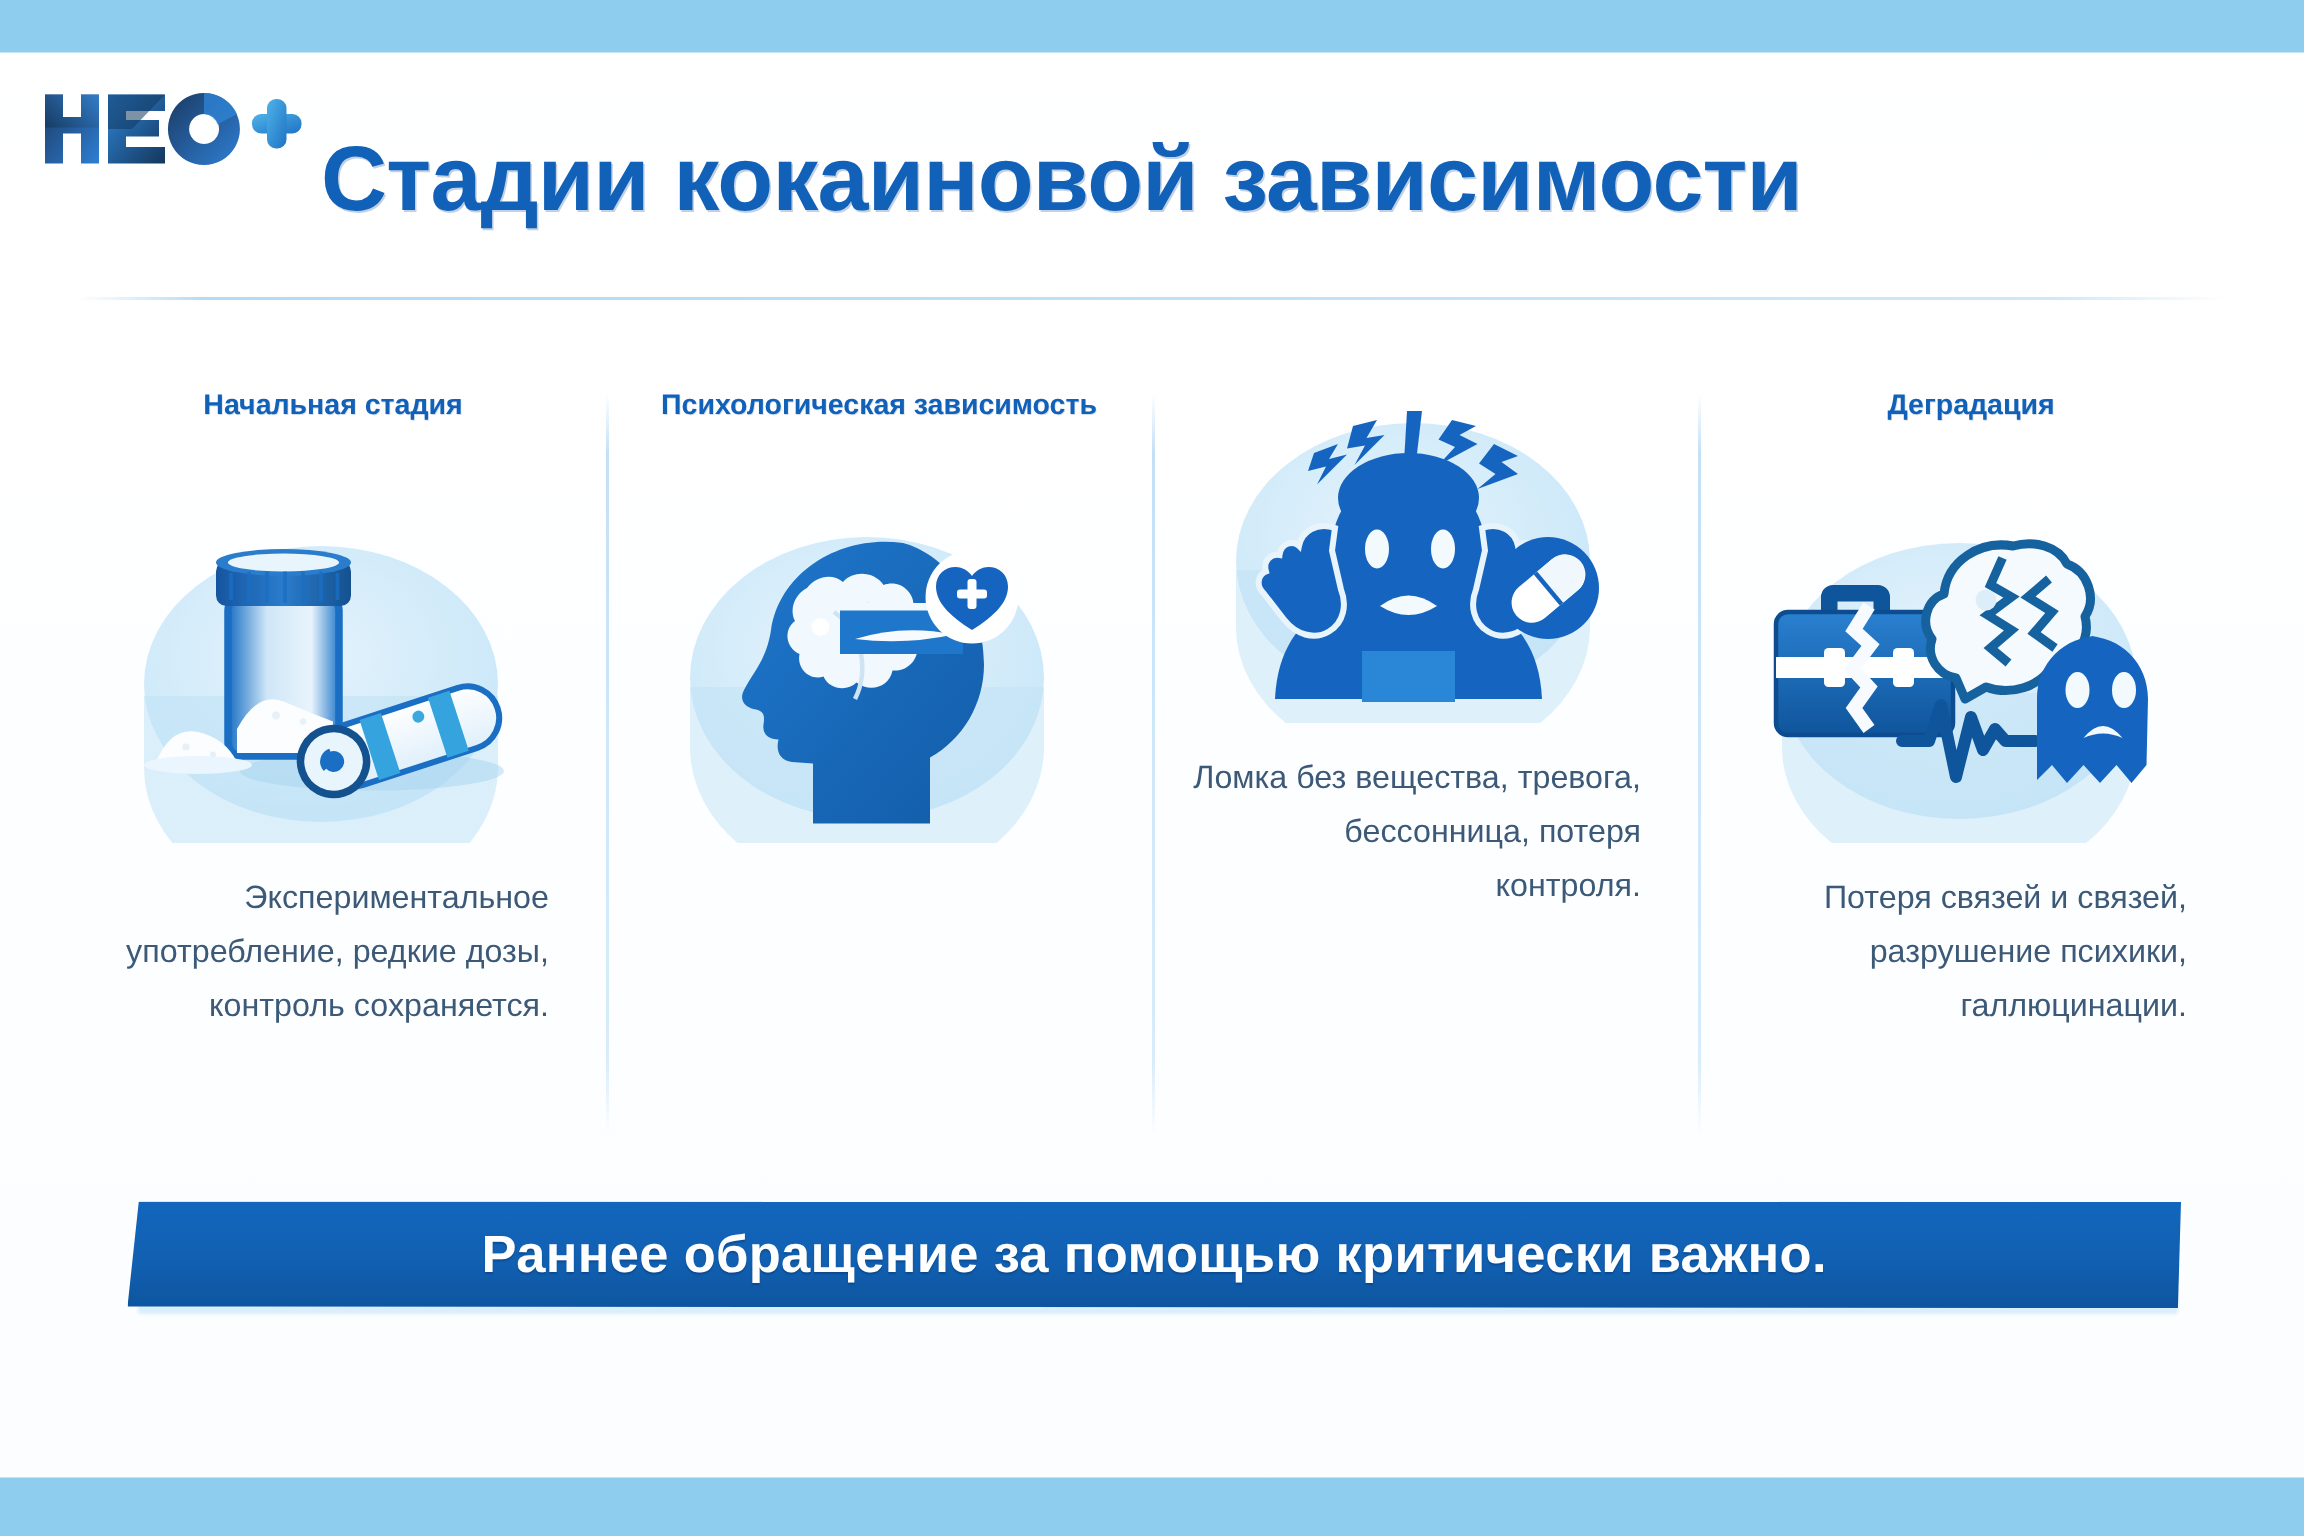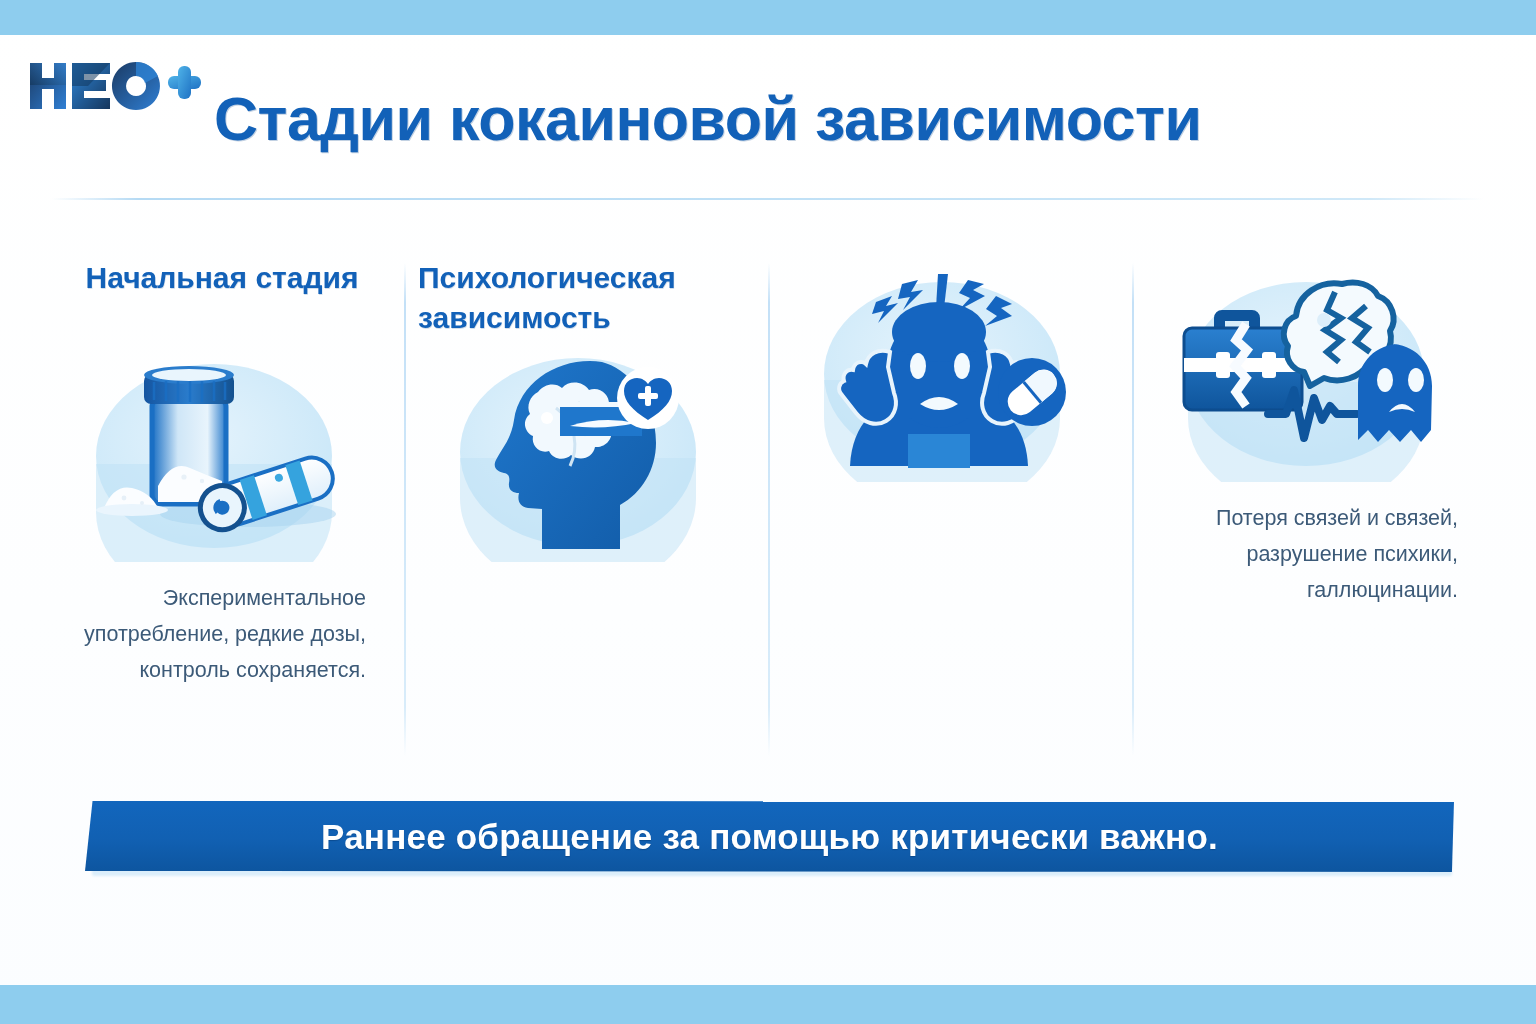--- a/index.html
+++ b/index.html
@@ -91,23 +91,24 @@
     content: "";
     position: absolute;
     left: 0;
     top: 5px;
     bottom: 12px;
     width: 2px;
     background: linear-gradient(180deg, rgba(200,226,246,0) 0%, #c3e0f7 8%, #cfe7f9 50%, #d8ecfa 90%, rgba(216,236,250,0) 100%);
   }
 
   .col-head {
-    font-size: 30px;
+    font-size: 19px;
     font-weight: bold;
     color: #1261b8;
+    text-align: center;
     line-height: 1.32;
     min-height: 80px;
     text-shadow: 0.5px 0.5px 0 rgba(12,70,140,0.18);
   }
 
   .col-icon {
     width: 268px;
     height: 216px;
     margin-top: 8px;
     position: relative;
@@ -345,23 +346,25 @@
           <path d="M172 86 c12 -4 22 2 24 12 c4 -4 12 -2 13 6 c6 -1 11 4 9 11 c5 2 7 9 2 14 l-14 18 c-8 10 -20 14 -30 8 c-10 -6 -12 -18 -8 -28 l6 -26 Z" fill="#1565c0" stroke="#e8f4fc" stroke-width="4"></path>
 
           <circle cx="216" cy="126" r="34" fill="#1565c0"></circle>
           <g transform="rotate(-40 216 126)">
             <rect x="188" y="113" width="56" height="27" rx="13.5" fill="#ffffff"></rect>
             <path d="M216 113 h14 a13.5 13.5 0 0 1 0 27 h-14 Z" fill="#f0f8fe"></path>
             <line x1="216" y1="113" x2="216" y2="140" stroke="#1565c0" stroke-width="3"></line>
           </g>
         </svg>
       </div>
+      <div class="col-body">Ломка без вещества, тревога, бессонница, потеря контроля.</div>
     </div>
 
     <div class="col">
+      <div class="col-head">Деградация</div>
       <div class="col-icon">
         <svg viewBox="0 0 268 216" xmlns="http://www.w3.org/2000/svg">
           <defs>
             <radialGradient id="c4" cx="45%" cy="40%" r="70%">
               <stop offset="0%" stop-color="#e4f3fc"></stop>
                 <stop offset="100%" stop-color="#c7e6f8"></stop>
             </radialGradient>
             <linearGradient id="bc" x1="0" y1="0" x2="0" y2="1">
               <stop offset="0%" stop-color="#2a80d0"></stop>
                 <stop offset="100%" stop-color="#0f559c"></stop>

